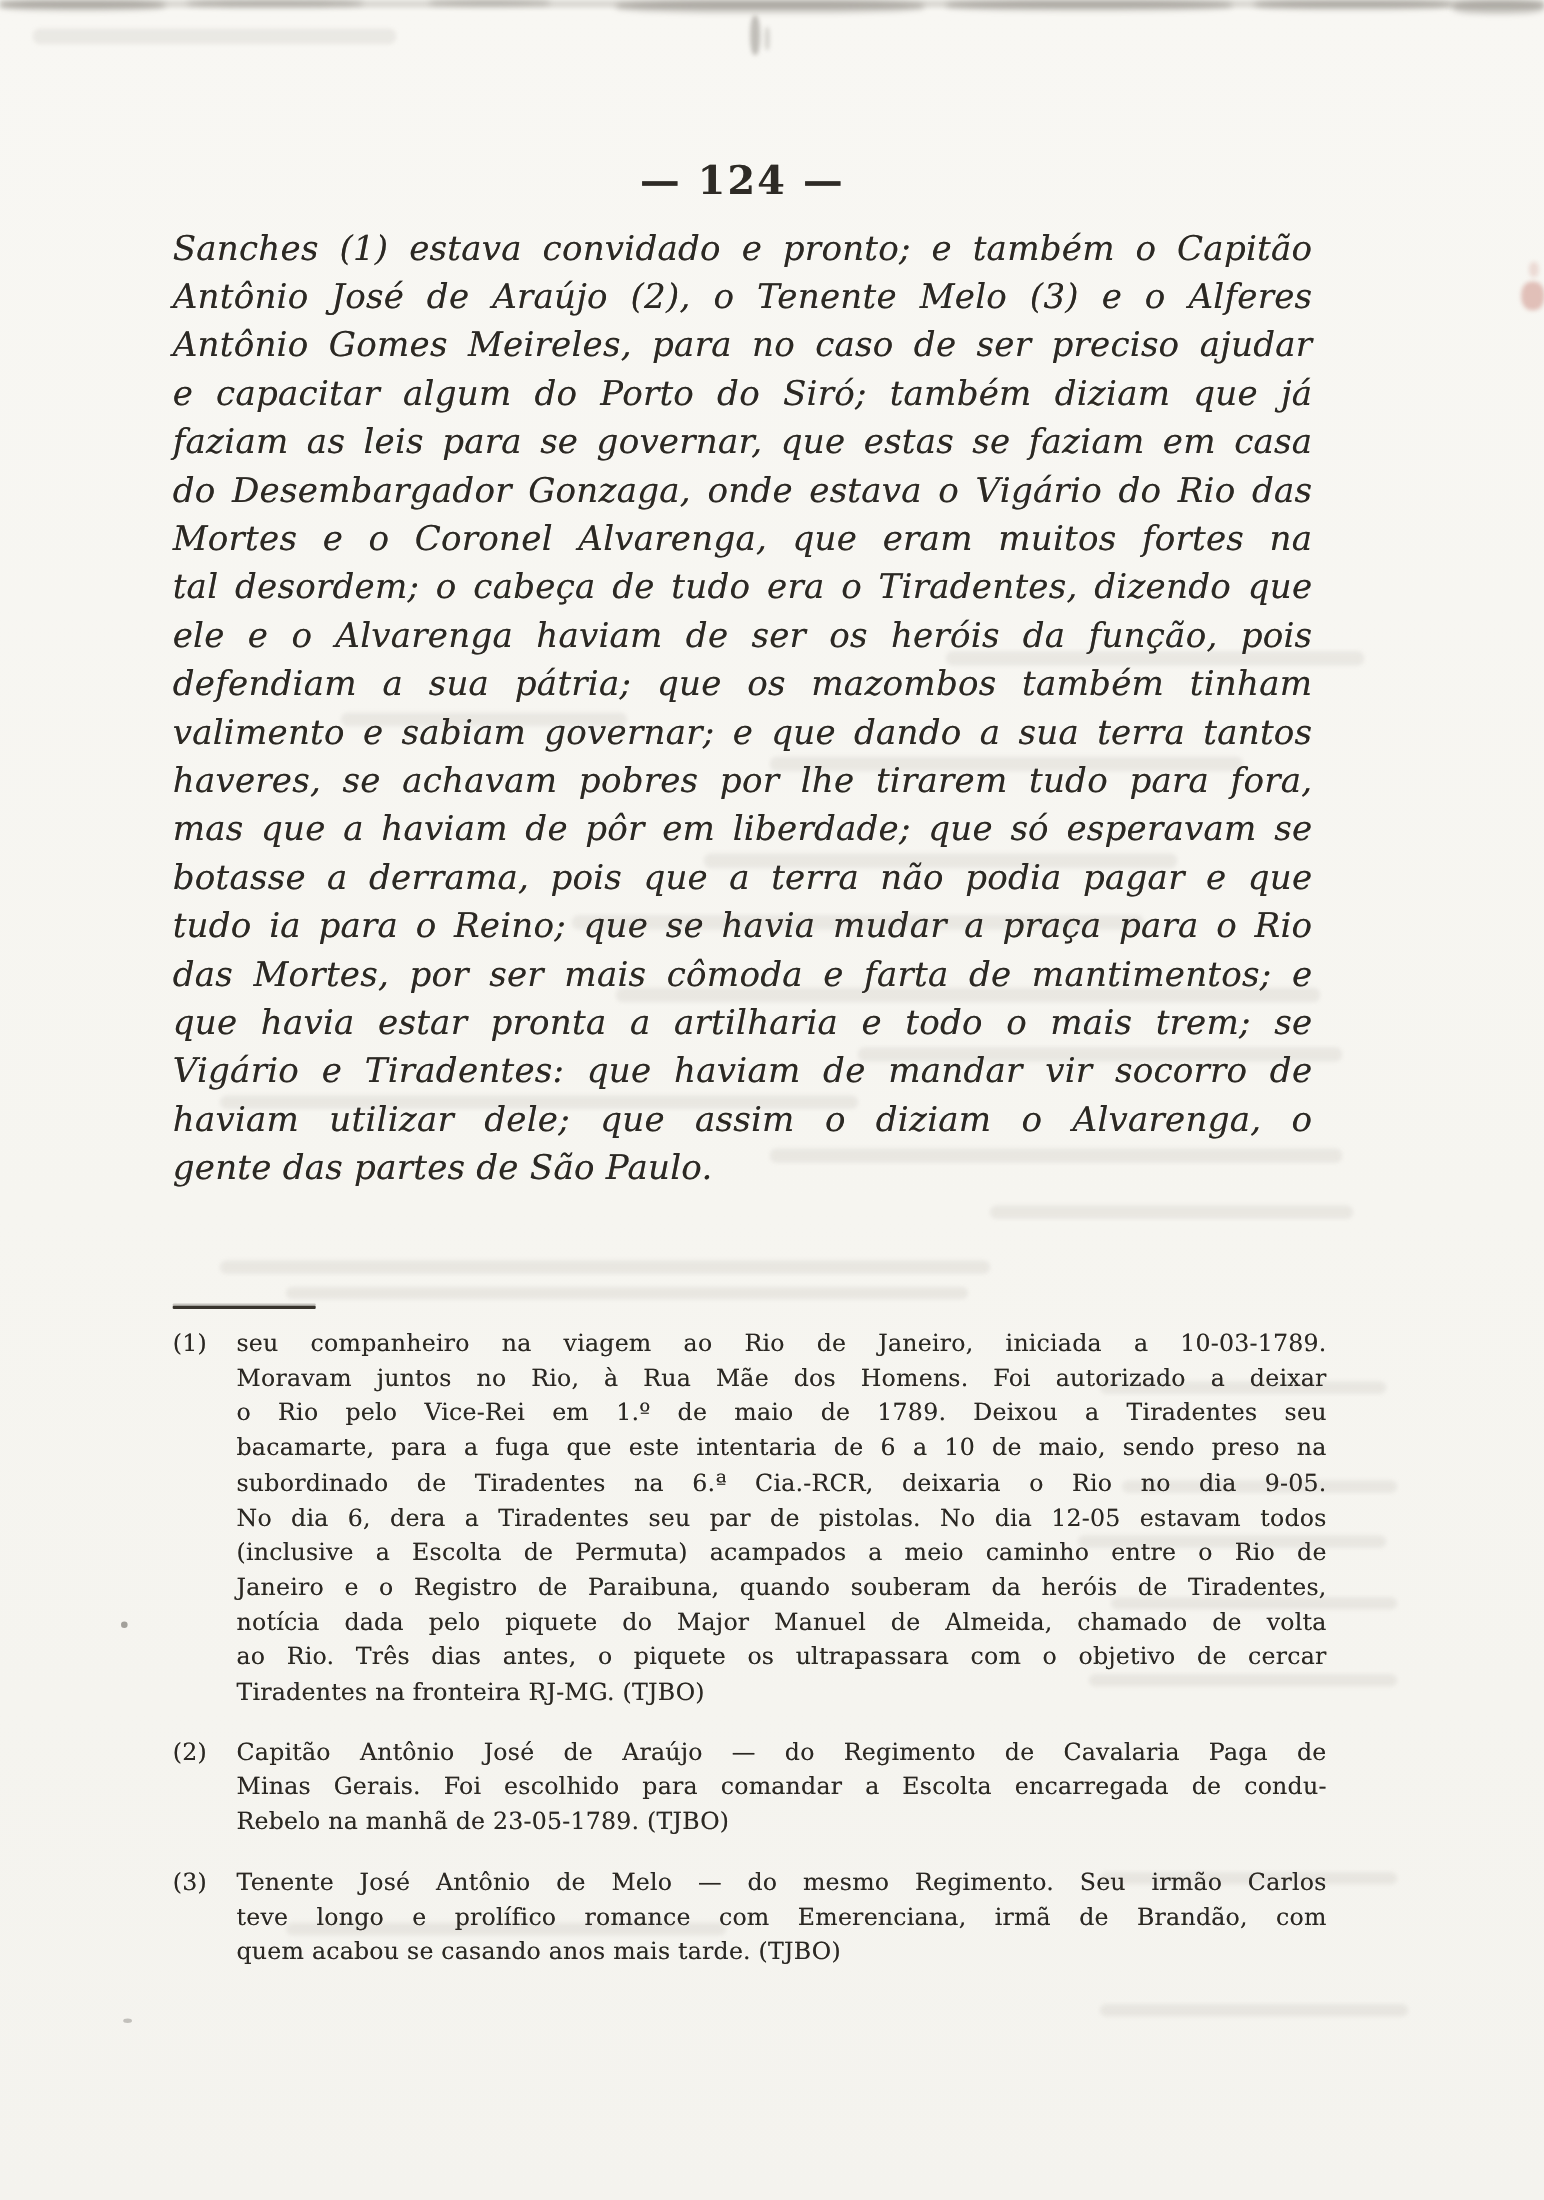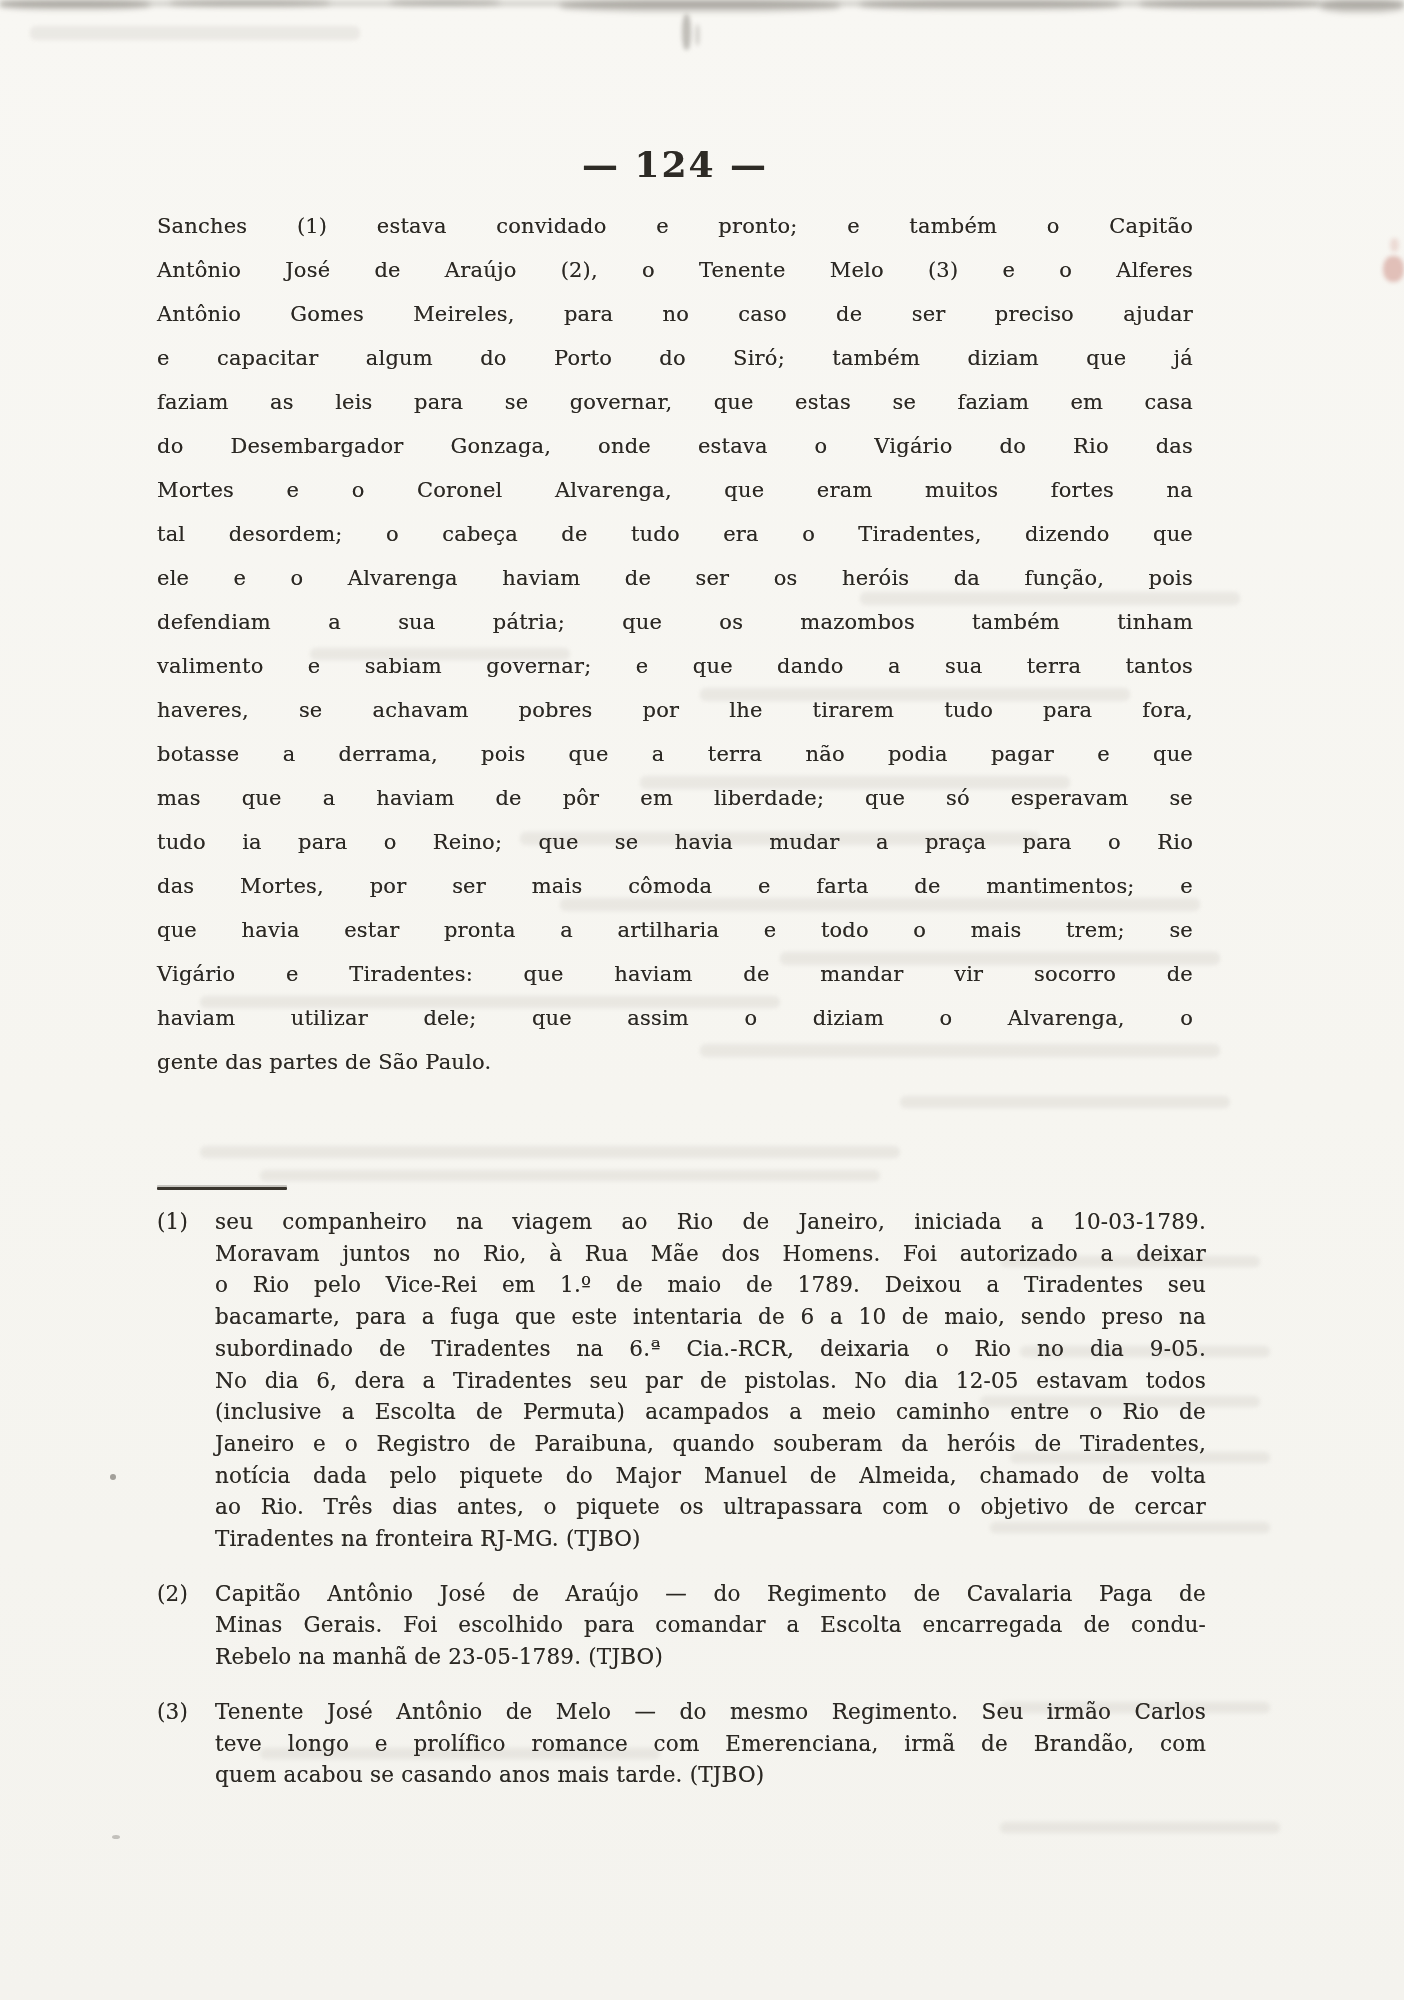--- a/index.html
+++ b/index.html
@@ -15,22 +15,23 @@
   .ink{ text-shadow:0 0 0.5px rgba(43,40,35,.55); }
 
   .page-number{
     position:absolute;left:157px;top:143px;width:1036px;
     text-align:center;font-size:36px;font-weight:700;
     letter-spacing:2px;color:#2e2b26;
   }
 
   .main-paragraph{
     position:absolute;left:157px;top:204px;width:1036px;
-    font-size:21px;line-height:44px;
+    font-size:31px;line-height:44px;
     letter-spacing:0.2px;
+    font-style:italic;
   }
   .tline{ text-align:justify; text-align-last:justify; }
   .tline.lastline{ text-align-last:left; }
 
   .footnote-separator{
     position:absolute;left:157px;top:1187px;width:130px;height:3px;
     background:#38342d;border-radius:1px;
     box-shadow:0 -2px 0 rgba(56,52,45,.25);
   }
 
@@ -103,22 +104,22 @@
       <div class="tline">Antônio Gomes Meireles, para no caso de ser preciso ajudar</div>
       <div class="tline">e capacitar algum do Porto do Siró; também diziam que já</div>
       <div class="tline">faziam as leis para se governar, que estas se faziam em casa</div>
       <div class="tline">do Desembargador Gonzaga, onde estava o Vigário do Rio das</div>
       <div class="tline">Mortes e o Coronel Alvarenga, que eram muitos fortes na</div>
       <div class="tline">tal desordem; o cabeça de tudo era o Tiradentes, dizendo que</div>
       <div class="tline">ele e o Alvarenga haviam de ser os heróis da função, pois</div>
       <div class="tline">defendiam a sua pátria; que os mazombos também tinham</div>
       <div class="tline">valimento e sabiam governar; e que dando a sua terra tantos</div>
       <div class="tline">haveres, se achavam pobres por lhe tirarem tudo para fora,</div>
+      <div class="tline">mas que a haviam de pôr em liberdade; que só esperavam se</div>
       <div class="tline">botasse a derrama, pois que a terra não podia pagar e que</div>
-      <div class="tline">mas que a haviam de pôr em liberdade; que só esperavam se</div>
       <div class="tline">tudo ia para o Reino; que se havia mudar a praça para o Rio</div>
       <div class="tline">das Mortes, por ser mais cômoda e farta de mantimentos; e</div>
       <div class="tline">que havia estar pronta a artilharia e todo o mais trem; se</div>
       <div class="tline">Vigário e Tiradentes: que haviam de mandar vir socorro de</div>
       <div class="tline">haviam utilizar dele; que assim o diziam o Alvarenga, o</div>
       <div class="tline lastline">gente das partes de São Paulo.</div>
     </div>
 
   <div class="footnote-separator"></div>
 

